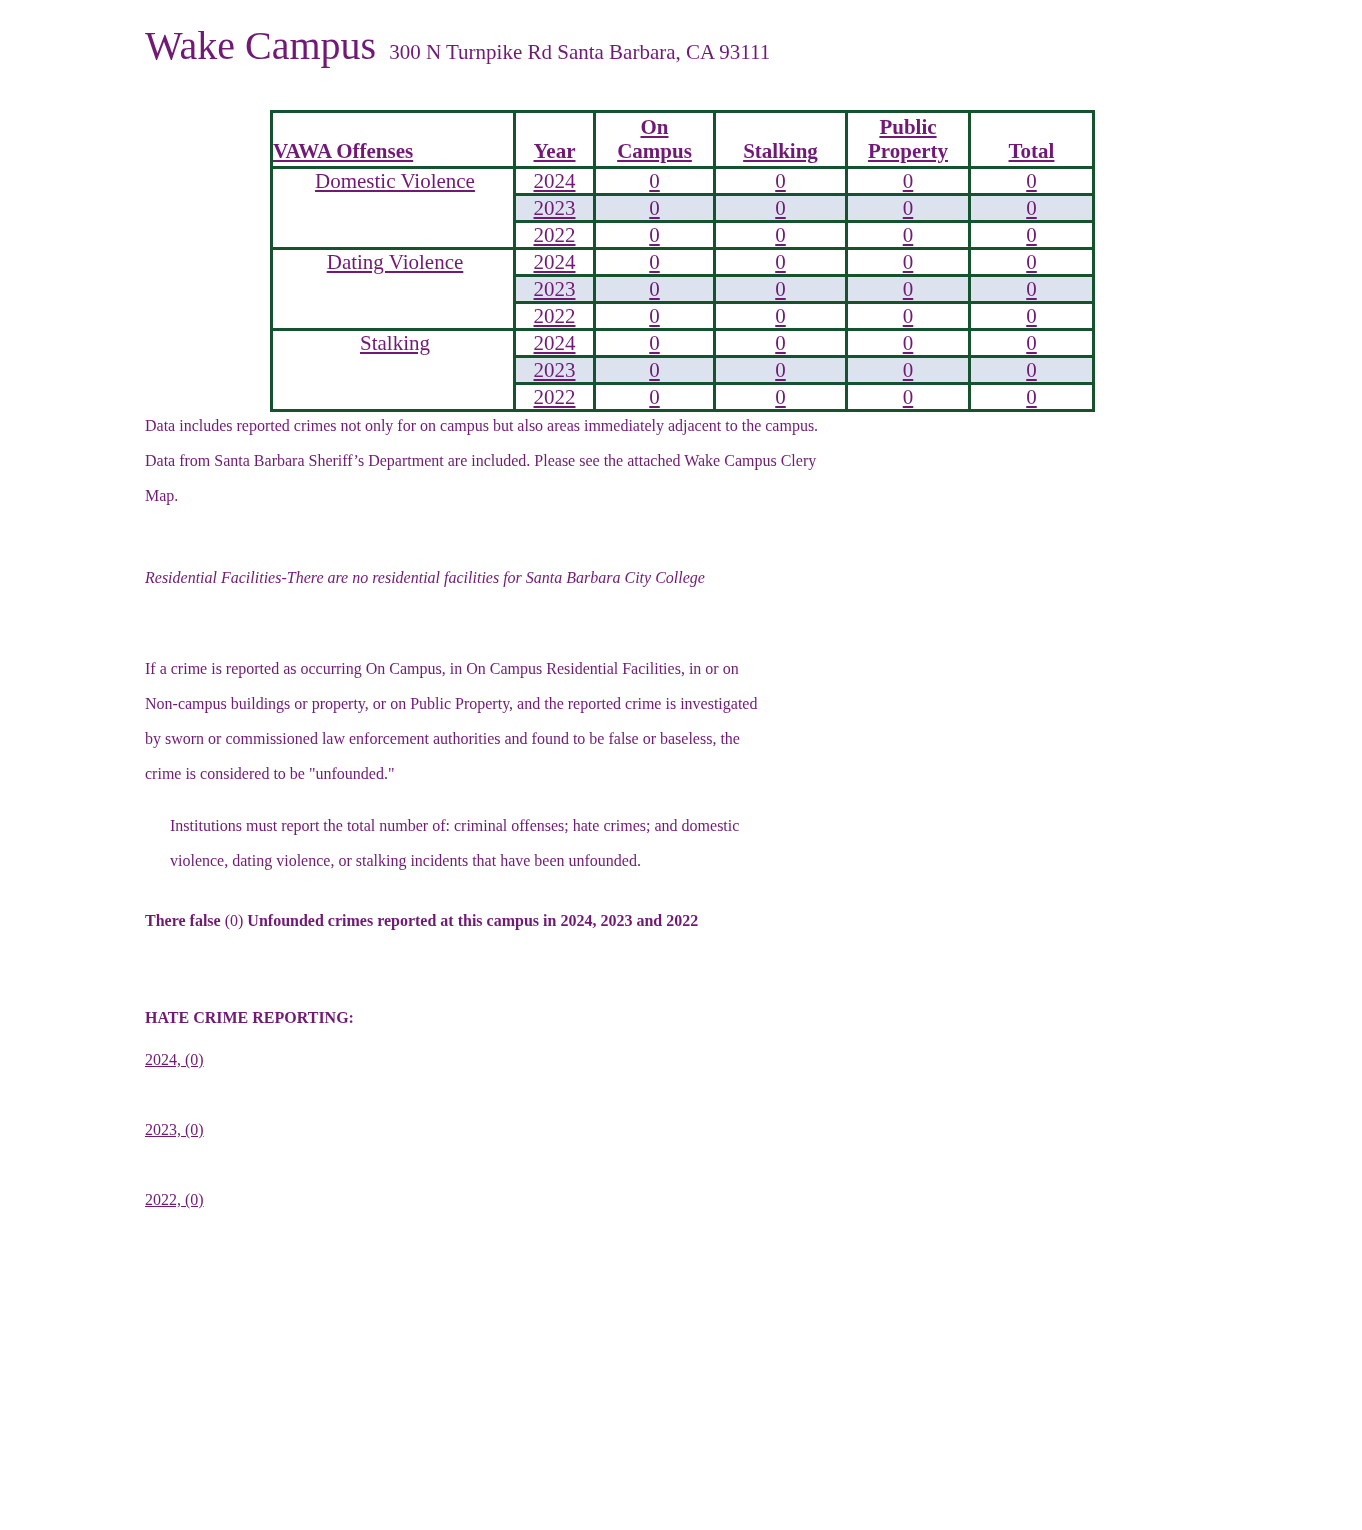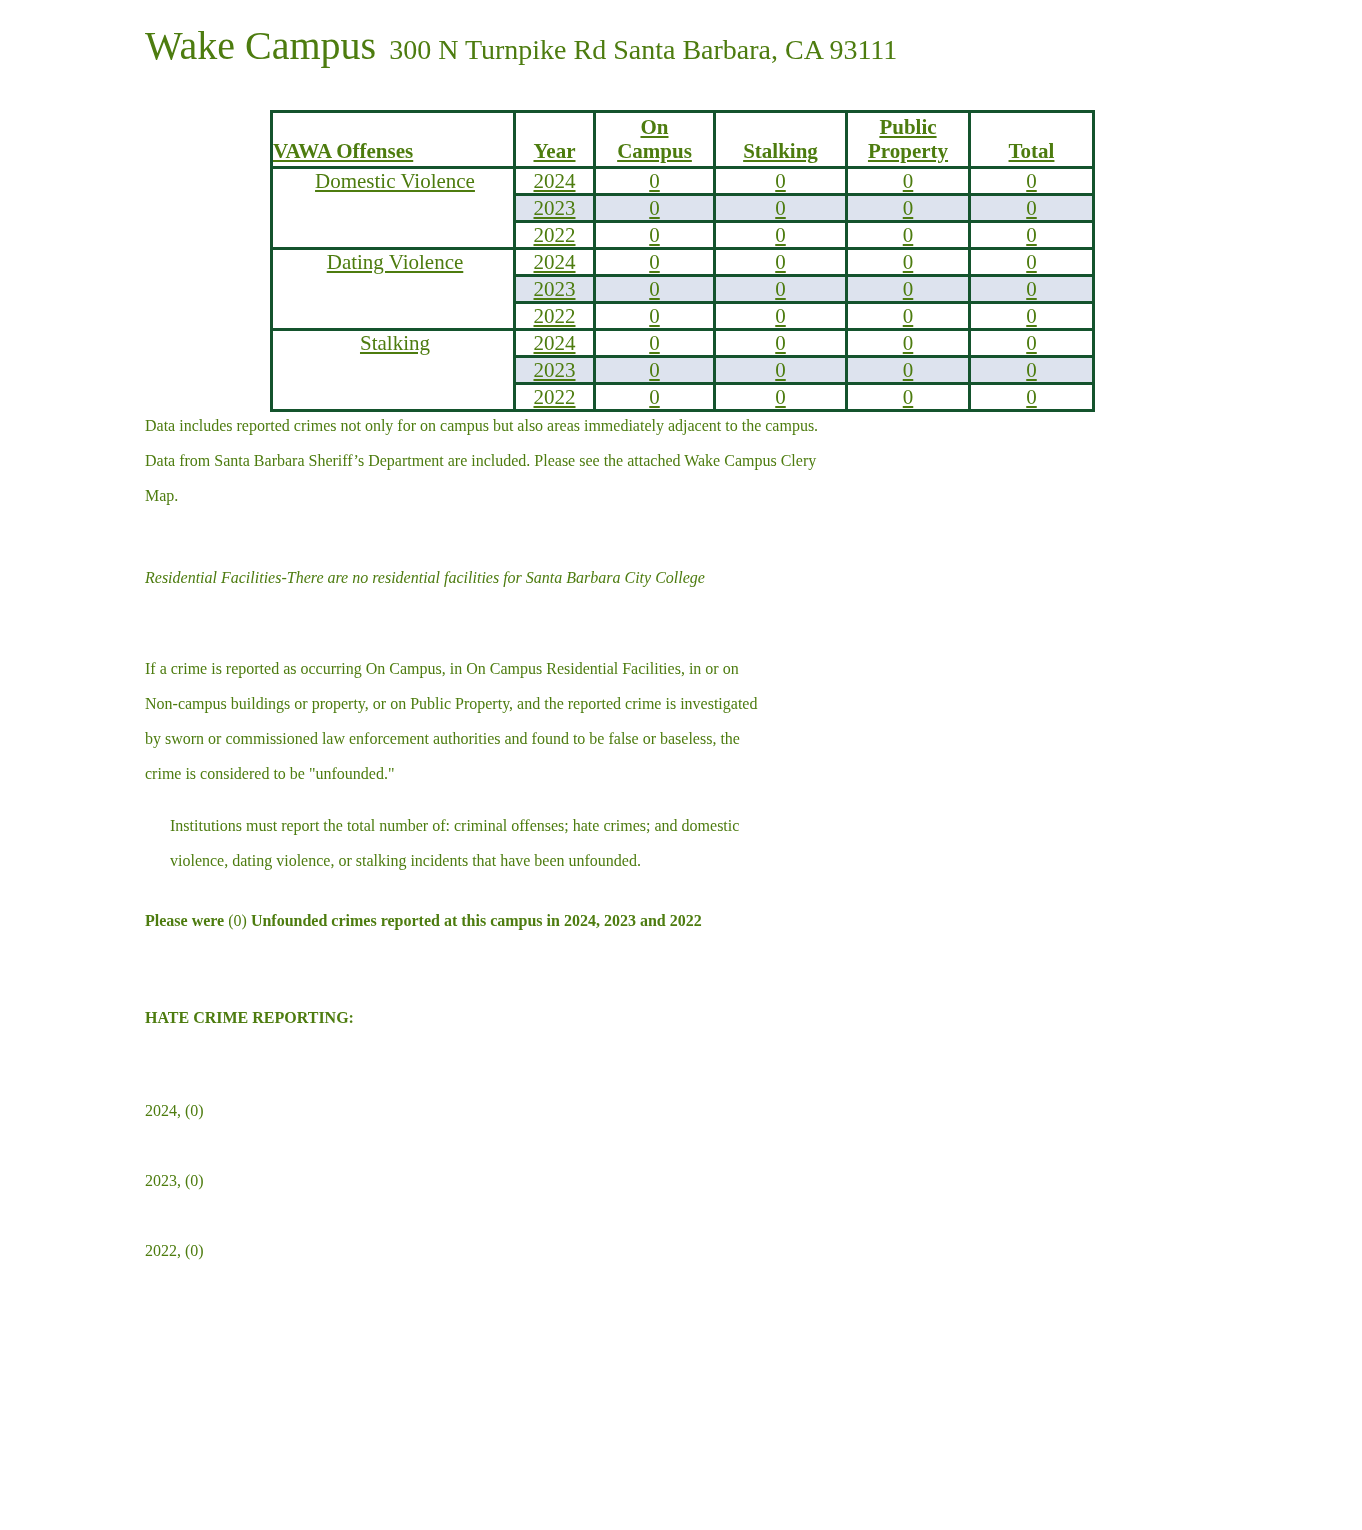--- a/index.html
+++ b/index.html
@@ -4,36 +4,36 @@
 <style>
   :root { --shade-color: #dde3ee; }
   * { box-sizing: border-box; }
   html, body { margin: 0; padding: 0; background: #ffffff; }
   .page {
     position: relative;
     width: 1362px;
     height: 1530px;
     background: #ffffff;
     font-family: "Liberation Serif", serif;
-    color: #4d7c0f;
+    color: #701a75;
     overflow: hidden;
   }
 
   
   .doc-header {
     position: absolute;
     left: 145px;
     top: 24px;
     display: flex;
     align-items: baseline;
     gap: 13px;
     white-space: nowrap;
   }
   .doc-title   { font-size: 40px; line-height: 1.1; }
-  .doc-address { font-size: 28px; line-height: 1.1; }
+  .doc-address { font-size: 21px; line-height: 1.1; }
 
   
   .vawa-table {
     position: absolute;
     left: 270px;
     top: 110px;
     width: 822px;
     border-collapse: collapse;
     table-layout: fixed;
     font-size: 21px;
@@ -196,24 +196,24 @@
     <div>If a crime is reported as occurring On Campus, in On Campus Residential Facilities, in or on
 Non-campus buildings or property, or on Public Property, and the reported crime is investigated
 by sworn or commissioned law enforcement authorities and found to be false or baseless, the
 crime is considered to be "unfounded."</div>
   </div>
 
   <div class="text-block" style="top:808px;margin-left:25px;">Institutions must report the total number of: criminal offenses; hate crimes; and domestic
 violence, dating violence, or stalking incidents that have been unfounded.</div>
 
   <div class="text-block bold-line" style="top:903px;">
-    <span>Please were </span><span class="regular">(0)</span><span> Unfounded crimes reported at this campus in 2024, 2023 and 2022</span>
+    <span>There false </span><span class="regular">(0)</span><span> Unfounded crimes reported at this campus in 2024, 2023 and 2022</span>
   </div>
 
   <div class="text-block section-heading" style="top:1000px;">HATE CRIME REPORTING:</div>
 
-  <div class="text-block" style="top:1058px;">
+  <div class="text-block" style="top:1007px;text-decoration:underline;">
     <div class="year-line">2024, (0)</div>
     <div class="year-line">2023, (0)</div>
     <div class="year-line">2022, (0)</div>
   </div>
 
 </div>
 
 </body></html>

